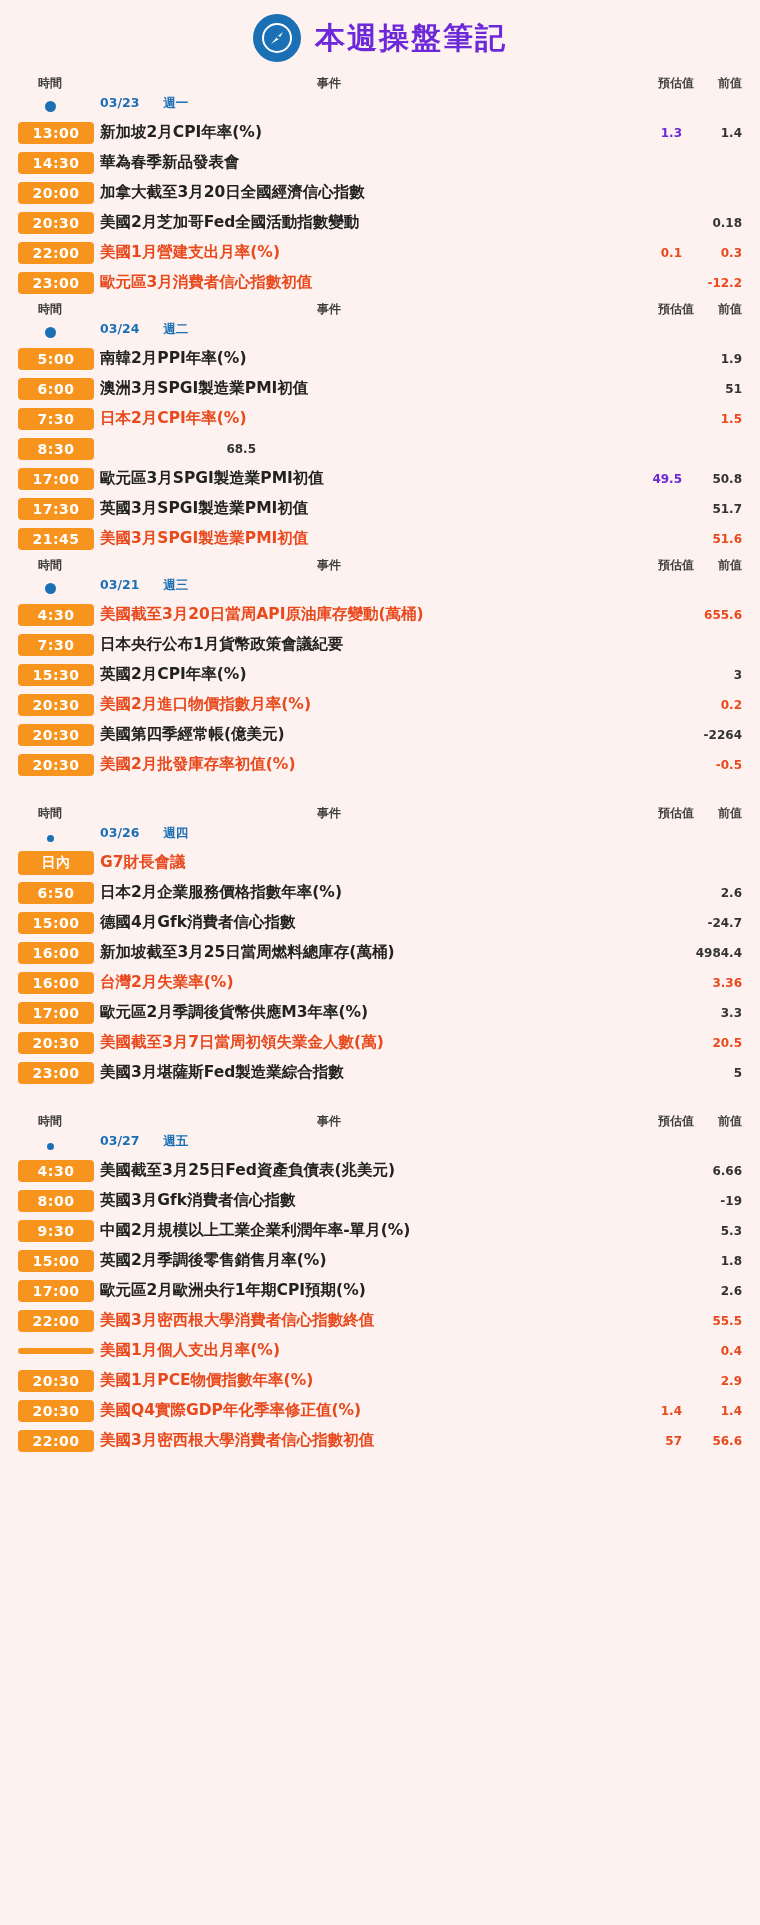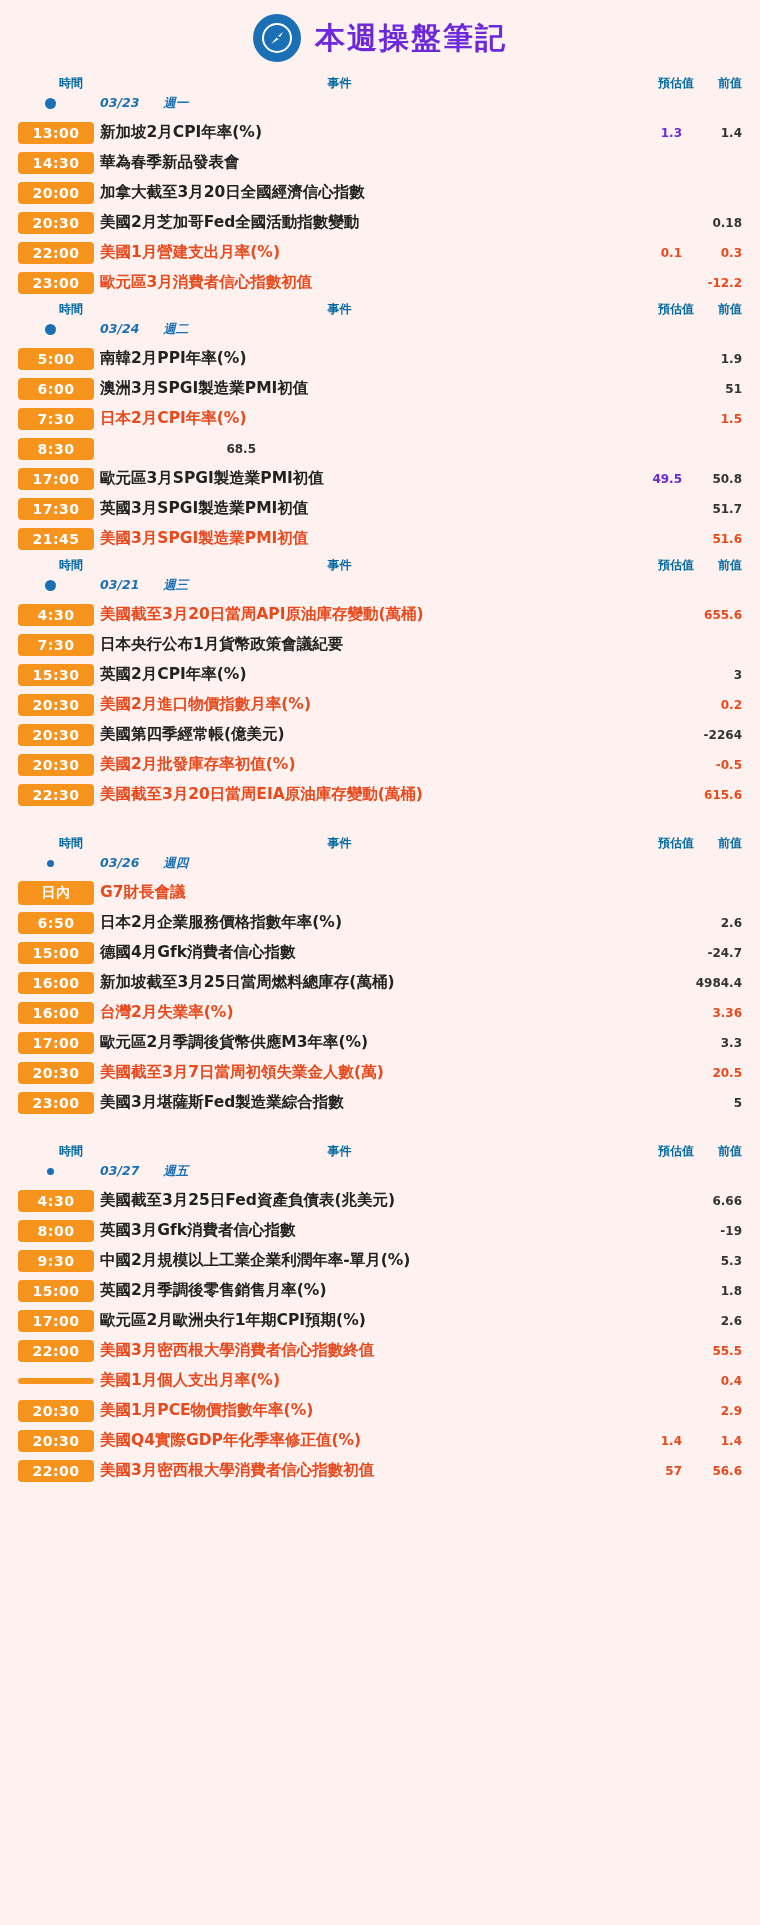--- a/index.html
+++ b/index.html
@@ -37,35 +37,33 @@
     font-weight: bold;
     color: #6d28d9;
     letter-spacing: 2px;
   }
   
   .colhead {
     display: flex;
     align-items: center;
     font-size: 12px;
     font-weight: bold;
-    color: #0369a1;
+    color: #404040;
     padding: 3px 0 1px 0;
-    margin-left: 21px;
   }
   .colhead .c-time { width: 100px; text-align: center; }
   .colhead .c-event { flex: 1; text-align: center; padding-right: 40px;}
   .colhead .c-est { width: 96px; text-align: right; }
   .colhead .c-prev { width: 66px; text-align: right; padding-right: 18px; }
 
   
   .daterow {
     display: flex;
-    align-items: center;
+    align-items: flex-end;
     padding: 2px 0 6px 0;
-    font-style: italic;
   }
   .daterow .bullet-wrap {
     width: 100px;
     display: flex;
     justify-content: center;
     align-items: center;
   }
   .bullet {
     width: 11px; height: 11px;
     border-radius: 50%;
@@ -342,28 +340,20 @@
         <div class="prev-cell">-2264</div>
       </div>
       <div class="row">
         <div class="time-cell">
           <span class="time-pill">20:30</span>
         </div>
         <div class="event-cell hl">美國2月批發庫存率初值(%)</div>
         <div class="est-cell hl"></div>
         <div class="prev-cell hl">-0.5</div>
       </div>
-      <div class="row">
-        <div class="time-cell">
-          <span class="time-pill">22:30</span>
-        </div>
-        <div class="event-cell hl">美國截至3月20日當周EIA原油庫存變動(萬桶)</div>
-        <div class="est-cell hl"></div>
-        <div class="prev-cell hl">615.6</div>
-      </div>
       <div class="gap"></div>
       <div class="colhead">
         <div class="c-time">時間</div>
         <div class="c-event">事件</div>
         <div class="c-est">預估值</div>
         <div class="c-prev">前值</div>
       </div>
       <div class="daterow">
         <div class="bullet-wrap">
           <span class="bullet small"></span>

